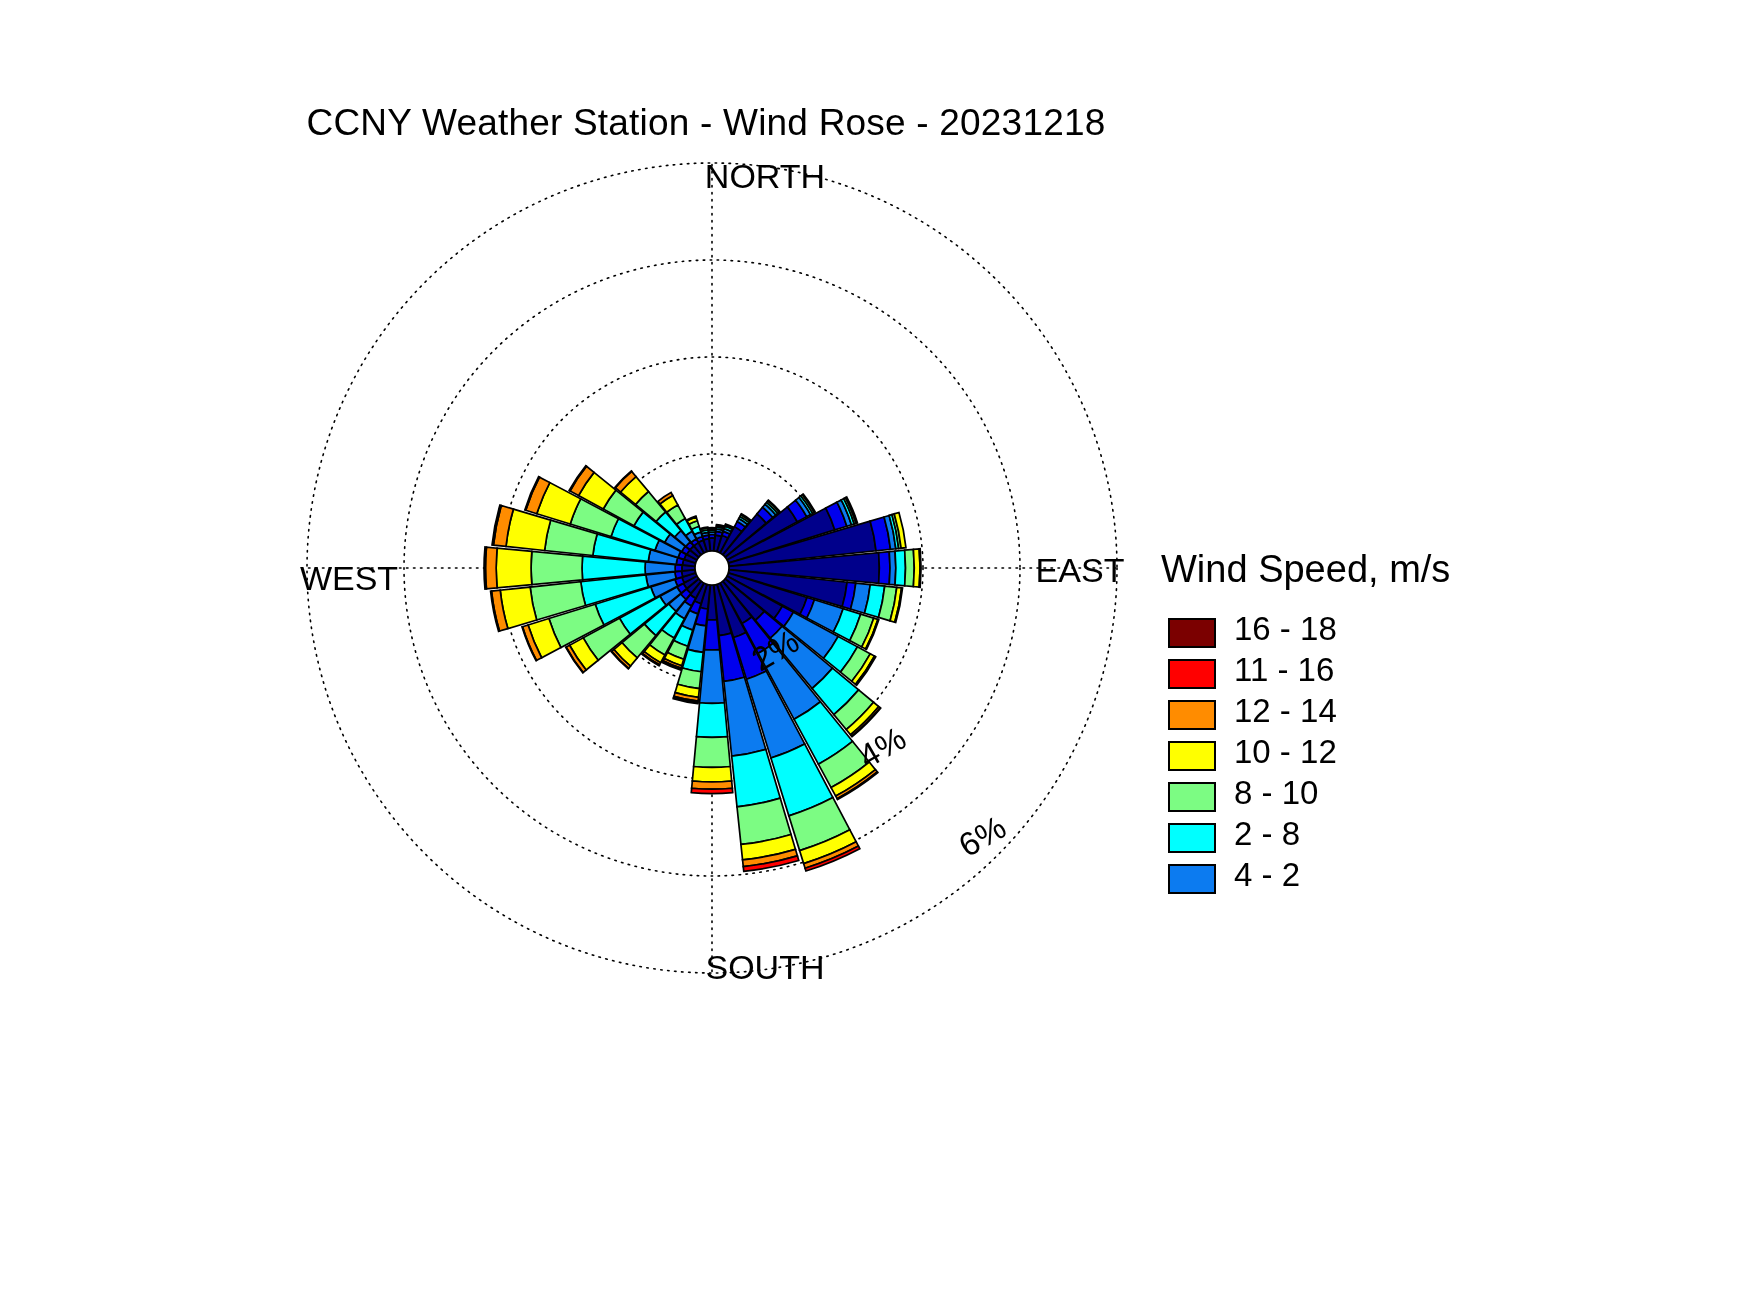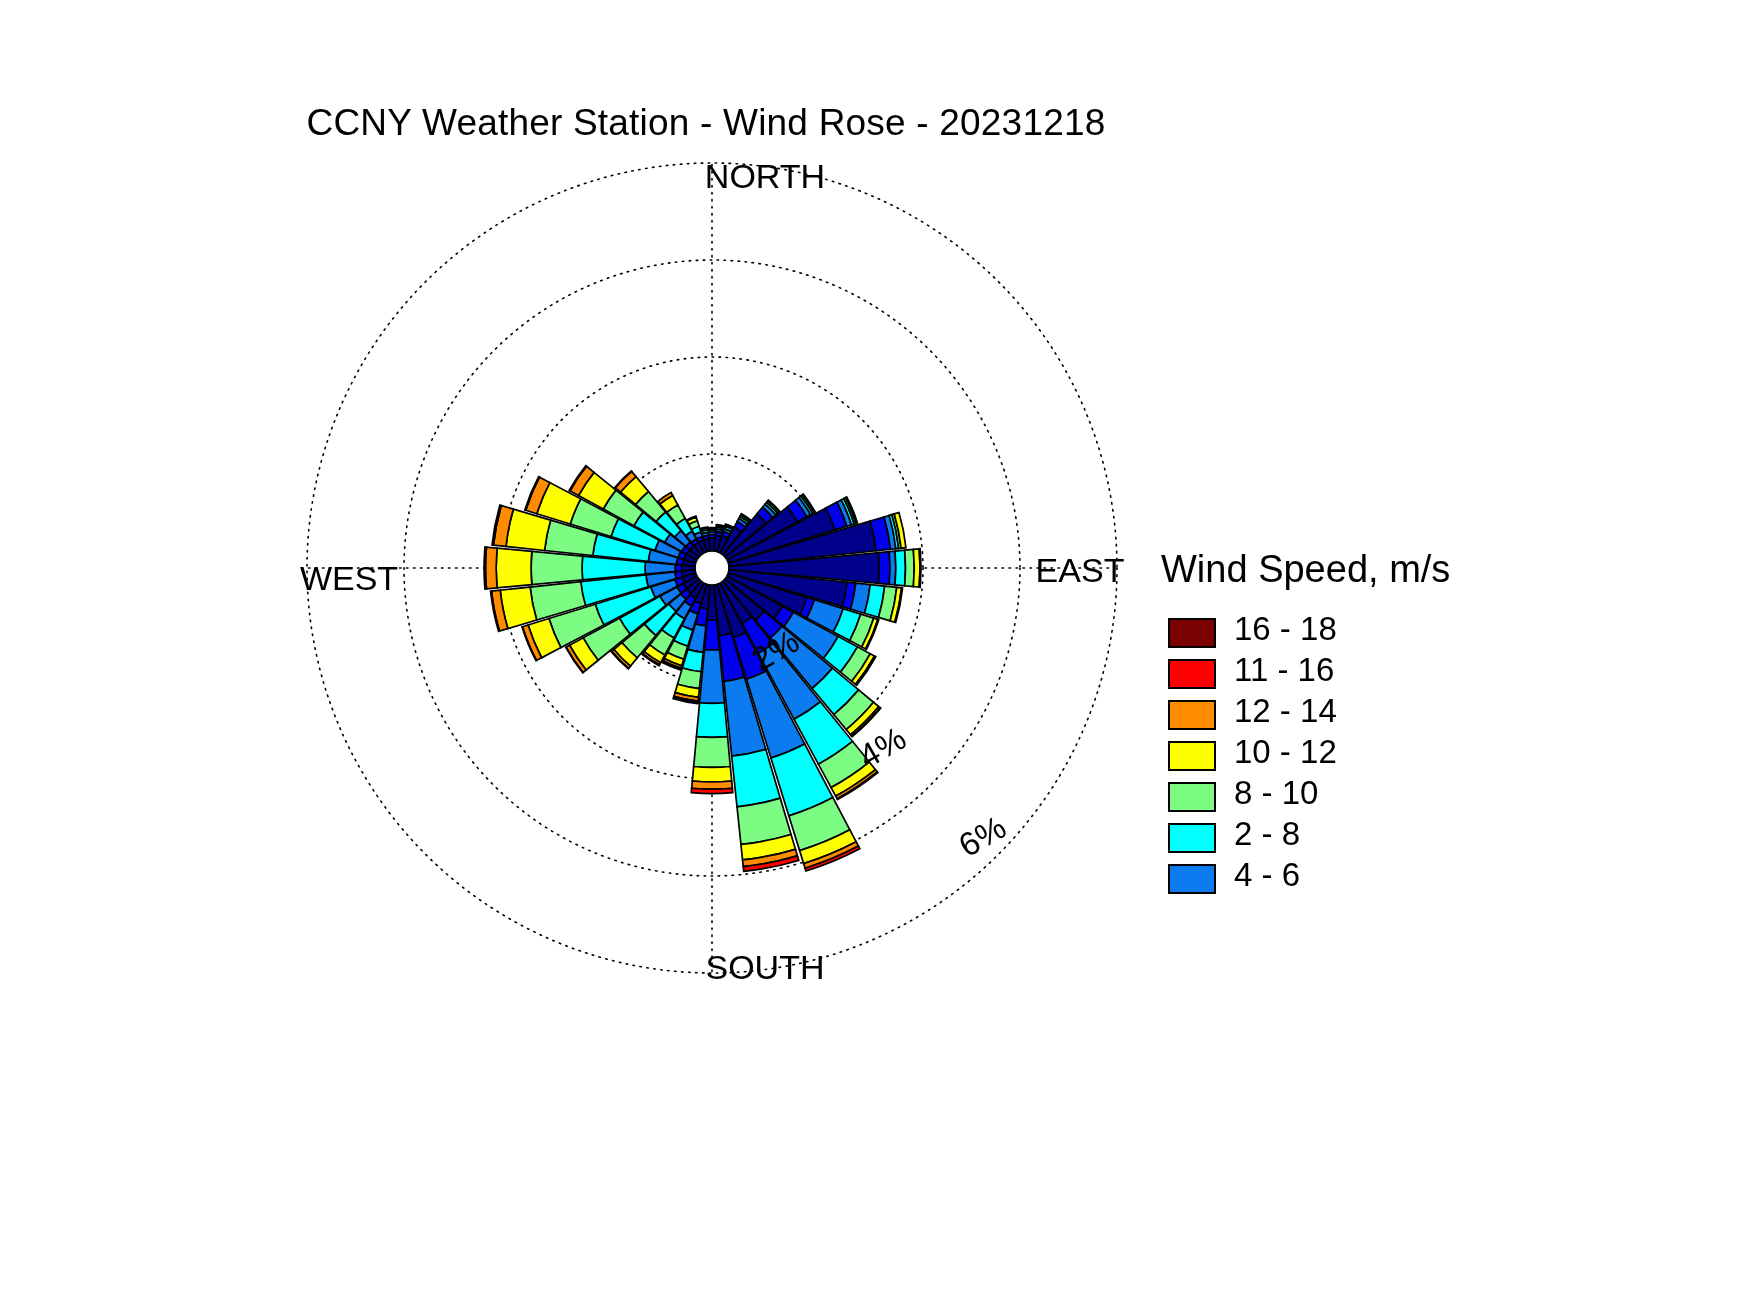--- a/index.html
+++ b/index.html
@@ -307,16 +307,16 @@
       <div class="lg-row">
         <div class="lg-swatch" style="background: rgb(124, 252, 131);"></div>
         <div class="lg-label">8 - 10</div>
       </div>
       <div class="lg-row">
         <div class="lg-swatch" style="background: rgb(0, 255, 255);"></div>
         <div class="lg-label">2 - 8</div>
       </div>
       <div class="lg-row">
         <div class="lg-swatch" style="background: rgb(12, 123, 240);"></div>
-        <div class="lg-label">4 - 6</div>
+        <div class="lg-label">4 - 2</div>
       </div>
     </div>
 </div>
 
 </body></html>

